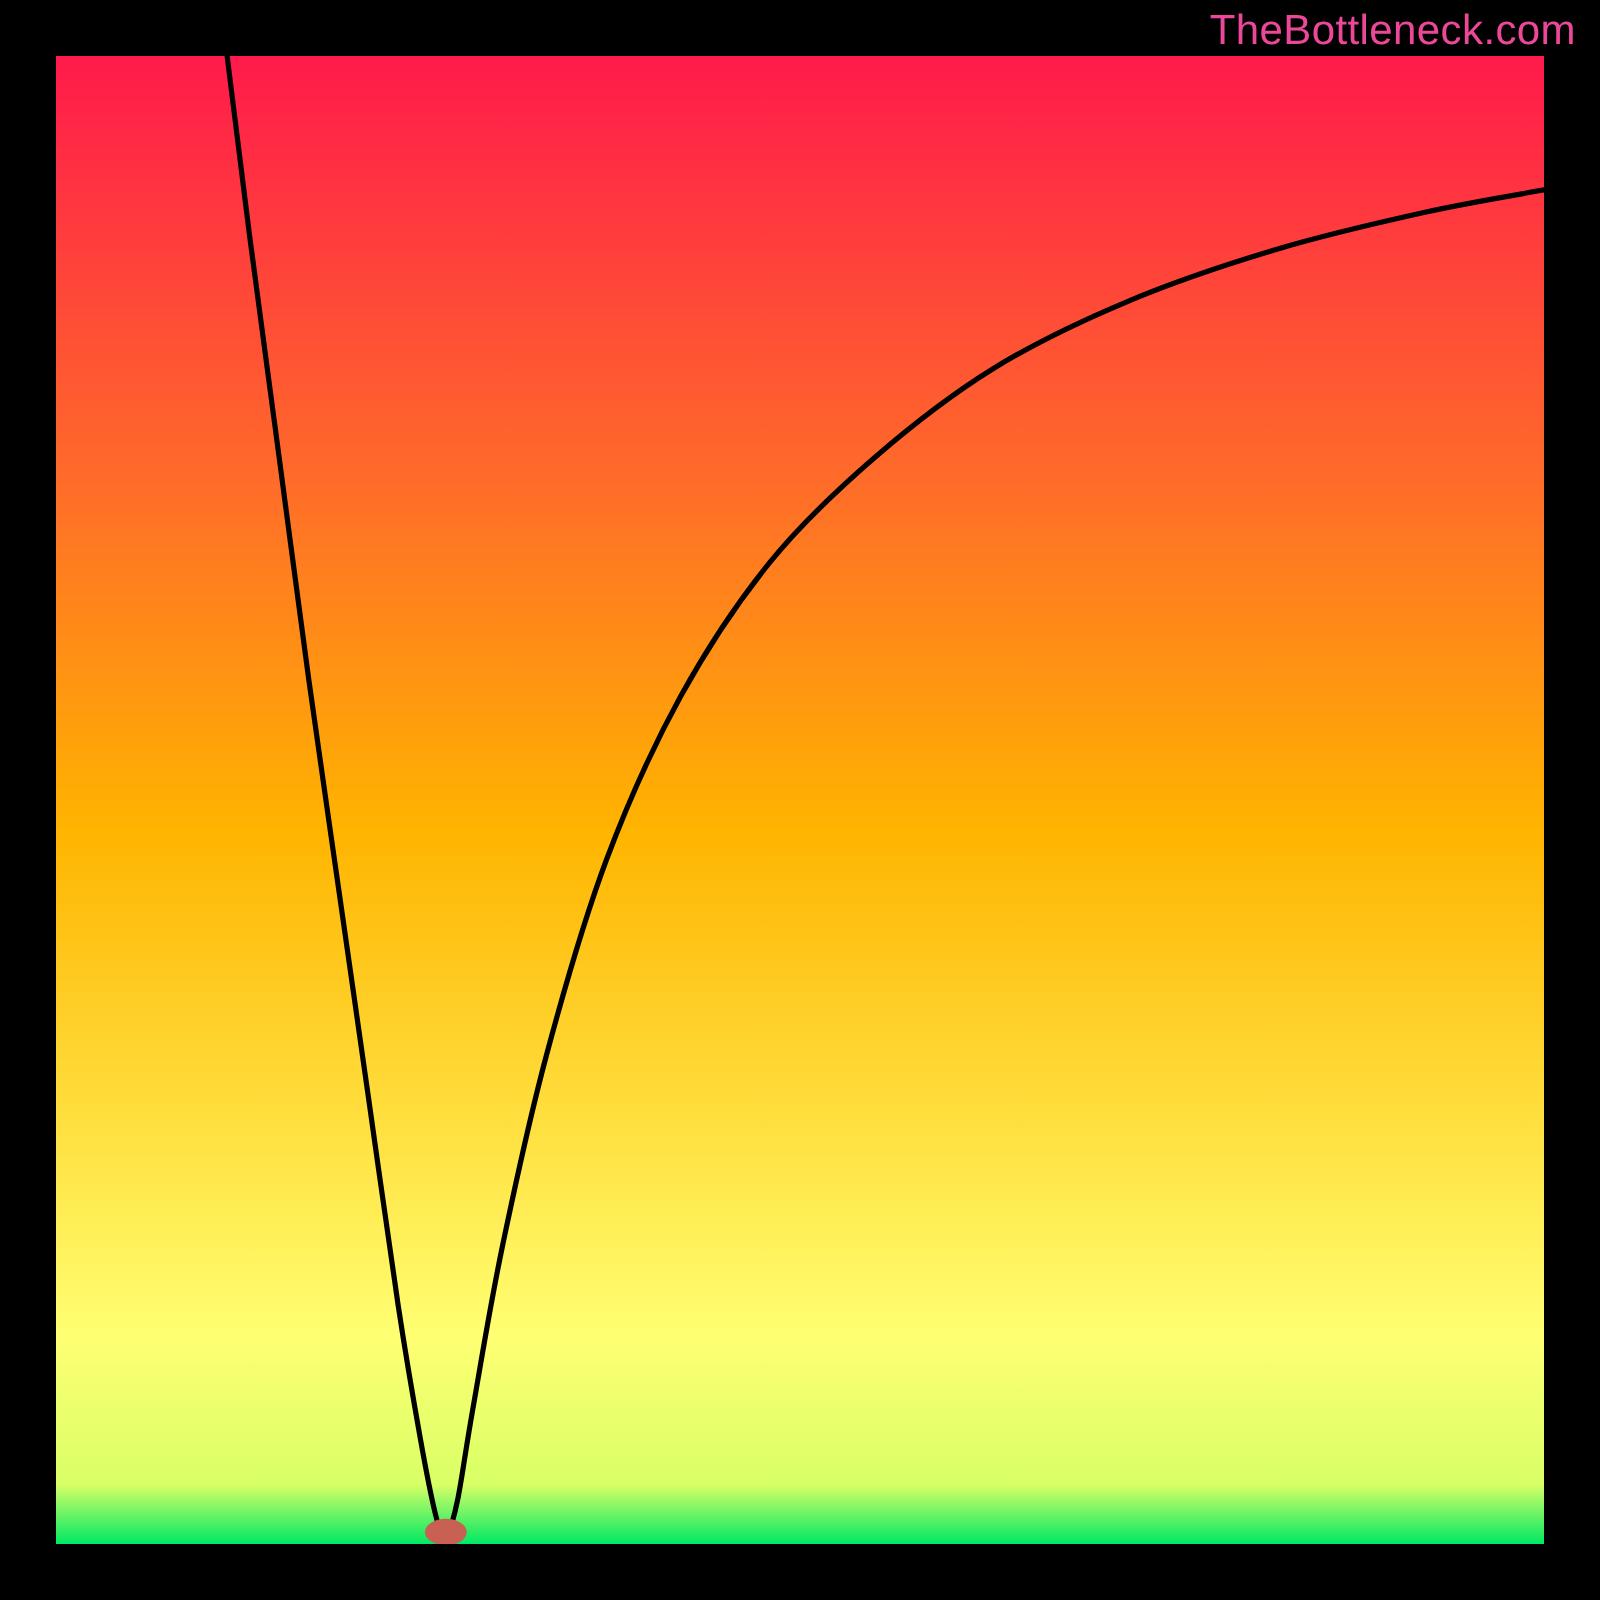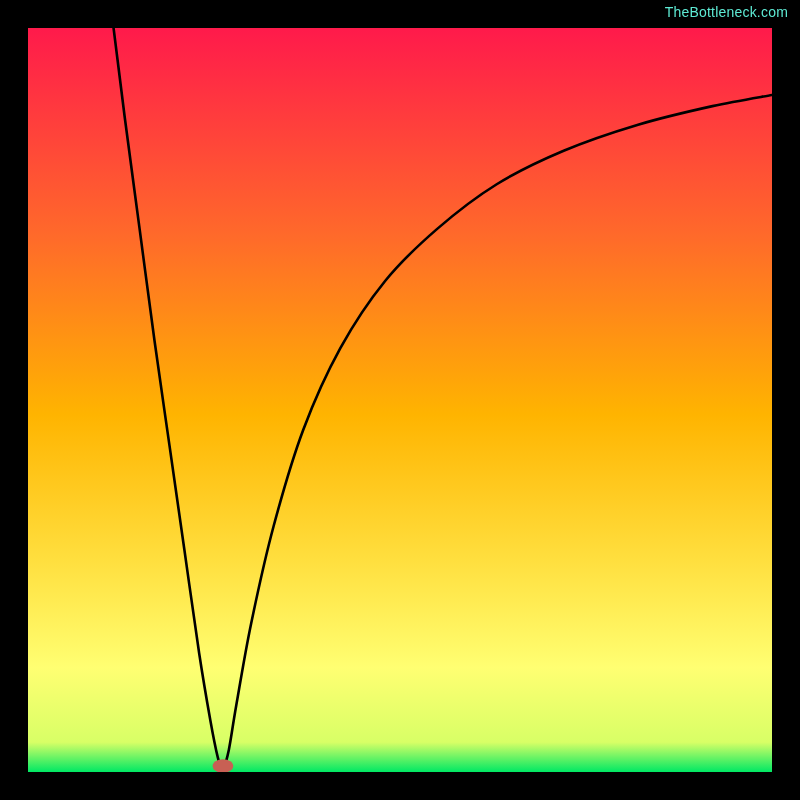--- a/index.html
+++ b/index.html
@@ -23,22 +23,22 @@
     position: absolute;
     left: 0;
     top: 0;
     width: 744px;
     height: 744px;
   }
   .attribution {
     position: absolute;
     top: 4px;
     right: 12px;
-    color: #5eead4;
-    font-size: 14px;
+    color: #ec4899;
+    font-size: 21px;
     font-weight: 500;
     letter-spacing: 0.2px;
   }
   svg { display: block; }
 </style>
 </head>
 <body>
 
 <div class="attribution">TheBottleneck.com</div>
 

